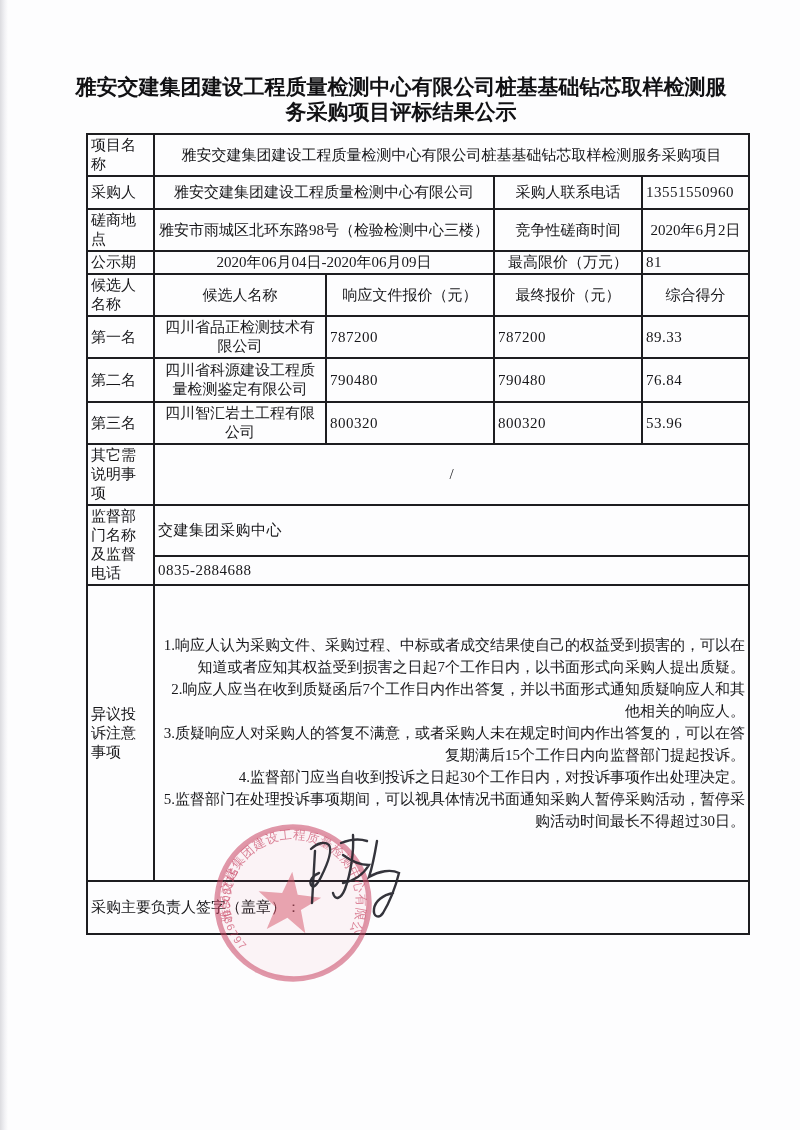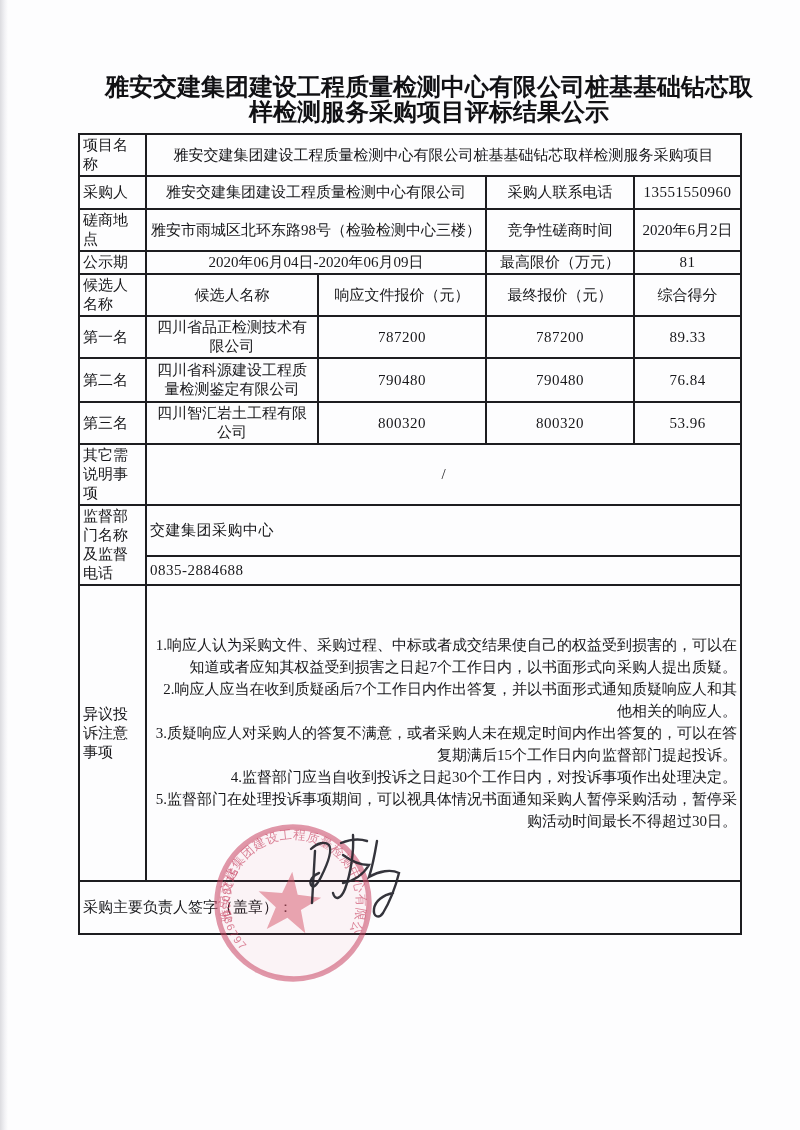--- a/index.html
+++ b/index.html
@@ -10,38 +10,38 @@
     color:#17171a;
   }
   .scan-edge{
     position:absolute;left:0;top:0;width:8px;height:1130px;
     background:linear-gradient(90deg,#dcdce0,#f2f2f5 60%,rgba(255,255,255,0));
   }
   .doc-title{
     position:absolute;left:70px;top:74px;width:662px;
     text-align:center;
     font-family:"Liberation Sans","DejaVu Sans",sans-serif;
-    font-weight:bold;font-size:24px;line-height:25px;color:#111114;margin-left:28px;
+    font-weight:bold;font-size:21px;line-height:25px;color:#111114;
   }
   table.main{
-    position:absolute;left:78px;top:133px;
+    position:absolute;left:86px;top:133px;
     border-collapse:collapse;table-layout:fixed;width:662px;
   }
   table.main td{
     border:2px solid #1d1d20;
     font-size:15px;line-height:19px;
     padding:1px 3px;
     vertical-align:middle;
     overflow:hidden;
   }
   td.lbl{text-align:left;padding-left:3px;padding-right:2px;}
   td.lbl-c{text-align:left;padding-left:2px;padding-right:2px;}
   td.val{text-align:center;padding-left:5px;}
   td.ctr{text-align:center;}
-  td.num{text-align:center;font-size:15px;letter-spacing:.5px;}
+  td.num{font-size:15px;letter-spacing:.5px;}
   td.indent{padding-left:100px;text-align:left;letter-spacing:.5px;}
   td.notes{vertical-align:middle;padding:4px 7px 4px 6px;}
   .note-item{margin:0;text-align:right;font-size:15px;line-height:22px;}
   td.sig{padding-left:7px;text-align:left;}
   .stamp-svg{position:absolute;left:205px;top:815px;width:176px;height:176px;transform:rotate(6deg);}
   .sign-svg{position:absolute;left:303px;top:831px;width:132px;height:92px;}
 </style>
 </head>
 <body>
 

